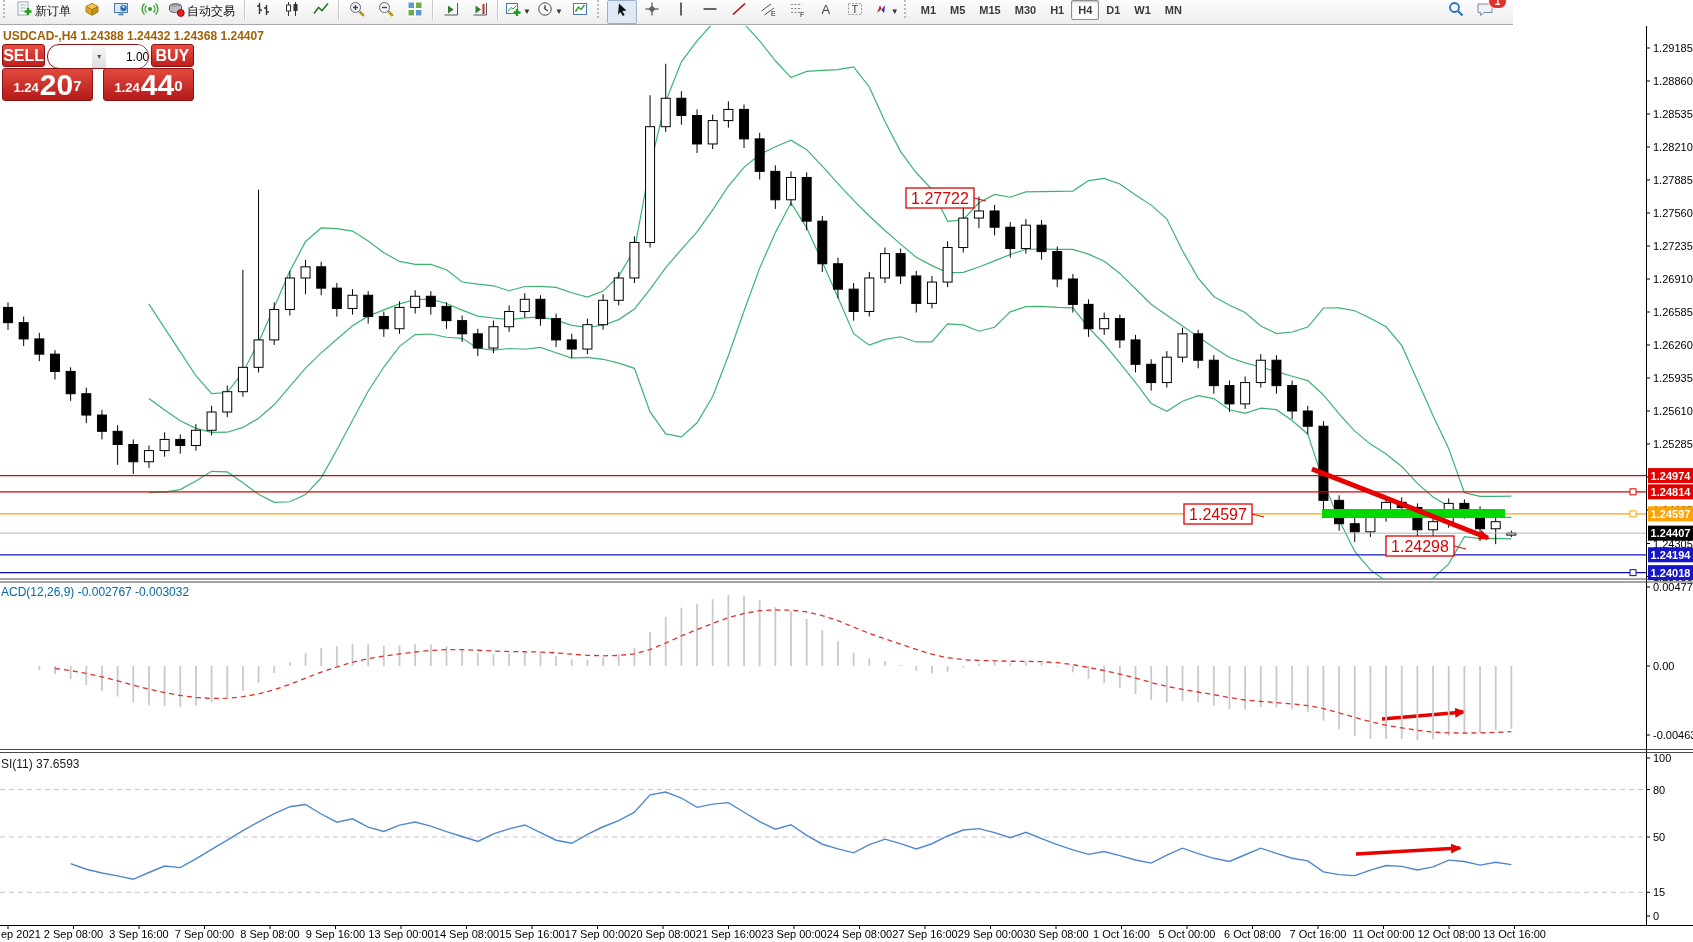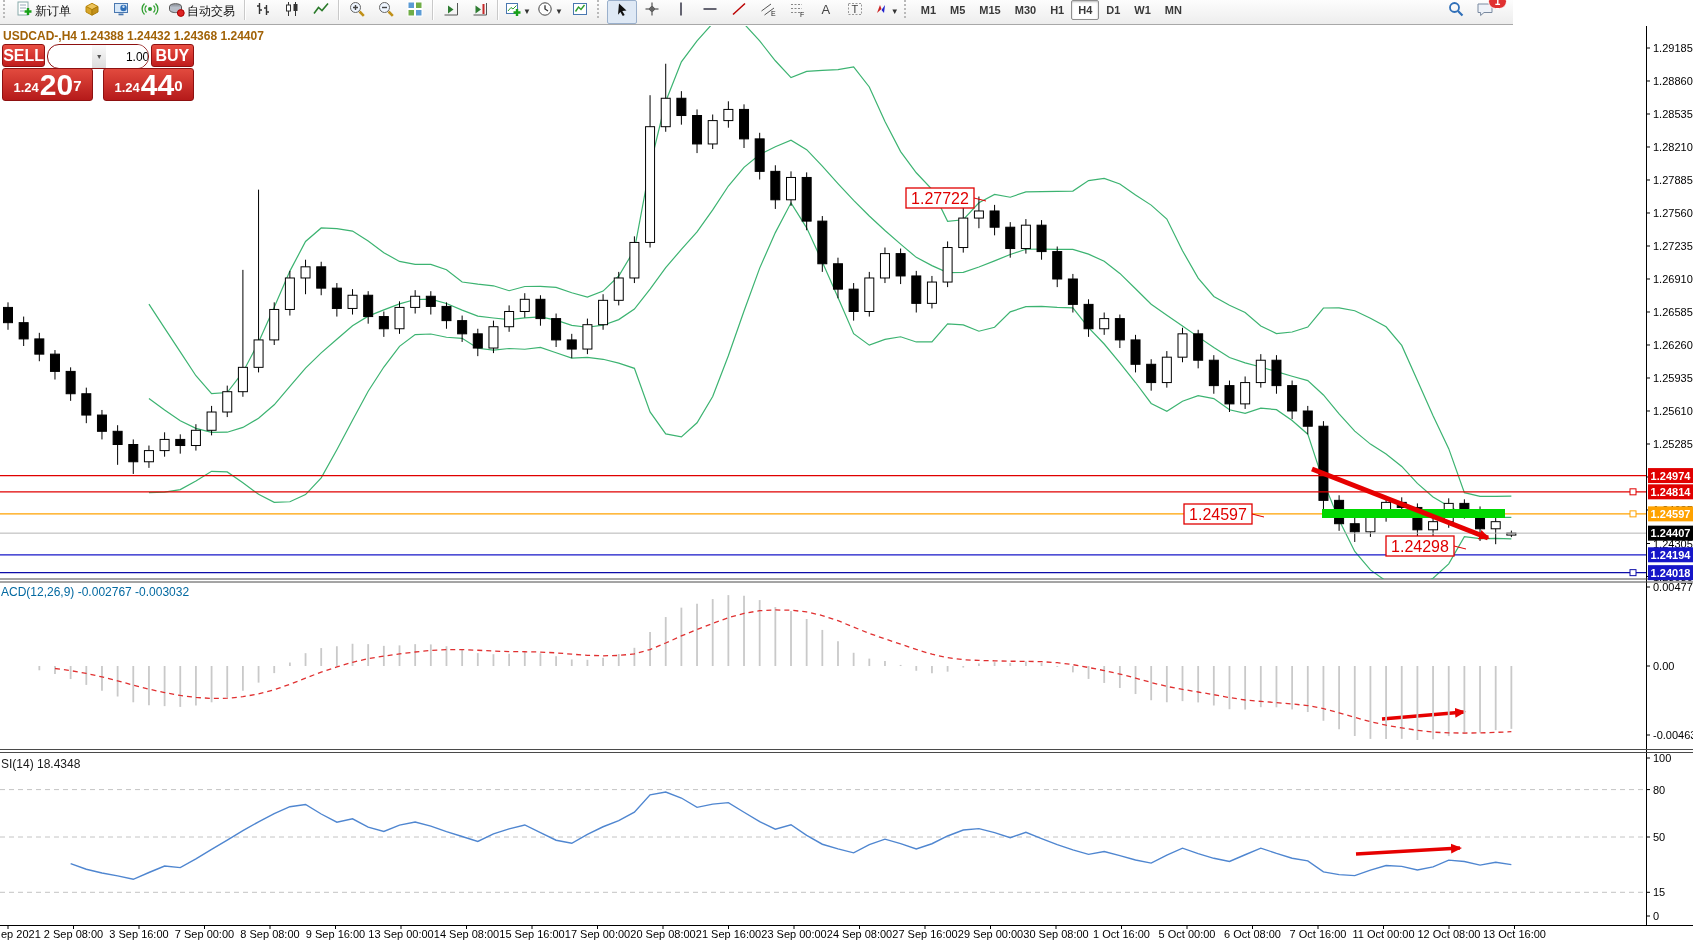--- a/index.html
+++ b/index.html
@@ -292,21 +292,21 @@
       <svg width="20" height="18">
           <path d="M3 4h14v8.5h-8l-3.4 3v-3H3z" fill="#eef2f8" stroke="#7a8aa0"></path>
         </svg>
     </span>
     <span id="chat-badge">1</span>
   </div>
 </div>
 
 <div id="chart-title">USDCAD-,H4  1.24388 1.24432 1.24368 1.24407</div>
 <div id="macd-label">ACD(12,26,9) -0.002767 -0.003032</div>
-<div id="rsi-label">SI(14) 18.4348</div>
+<div id="rsi-label">SI(11) 37.6593</div>
 <svg id="chart-svg" width="1693" height="942">
     <defs>
       <marker id="ah" markerUnits="userSpaceOnUse" markerWidth="16" markerHeight="14" refX="9" refY="5" orient="auto">
         <path d="M0 0L11 5L0 10z" fill="#e60000"></path>
       </marker>
       <clipPath id="clipMain">
         <rect x="0" y="26" width="1646" height="553"></rect>
       </clipPath>
       <clipPath id="clipMacd">
         <rect x="0" y="583" width="1646" height="166"></rect>

